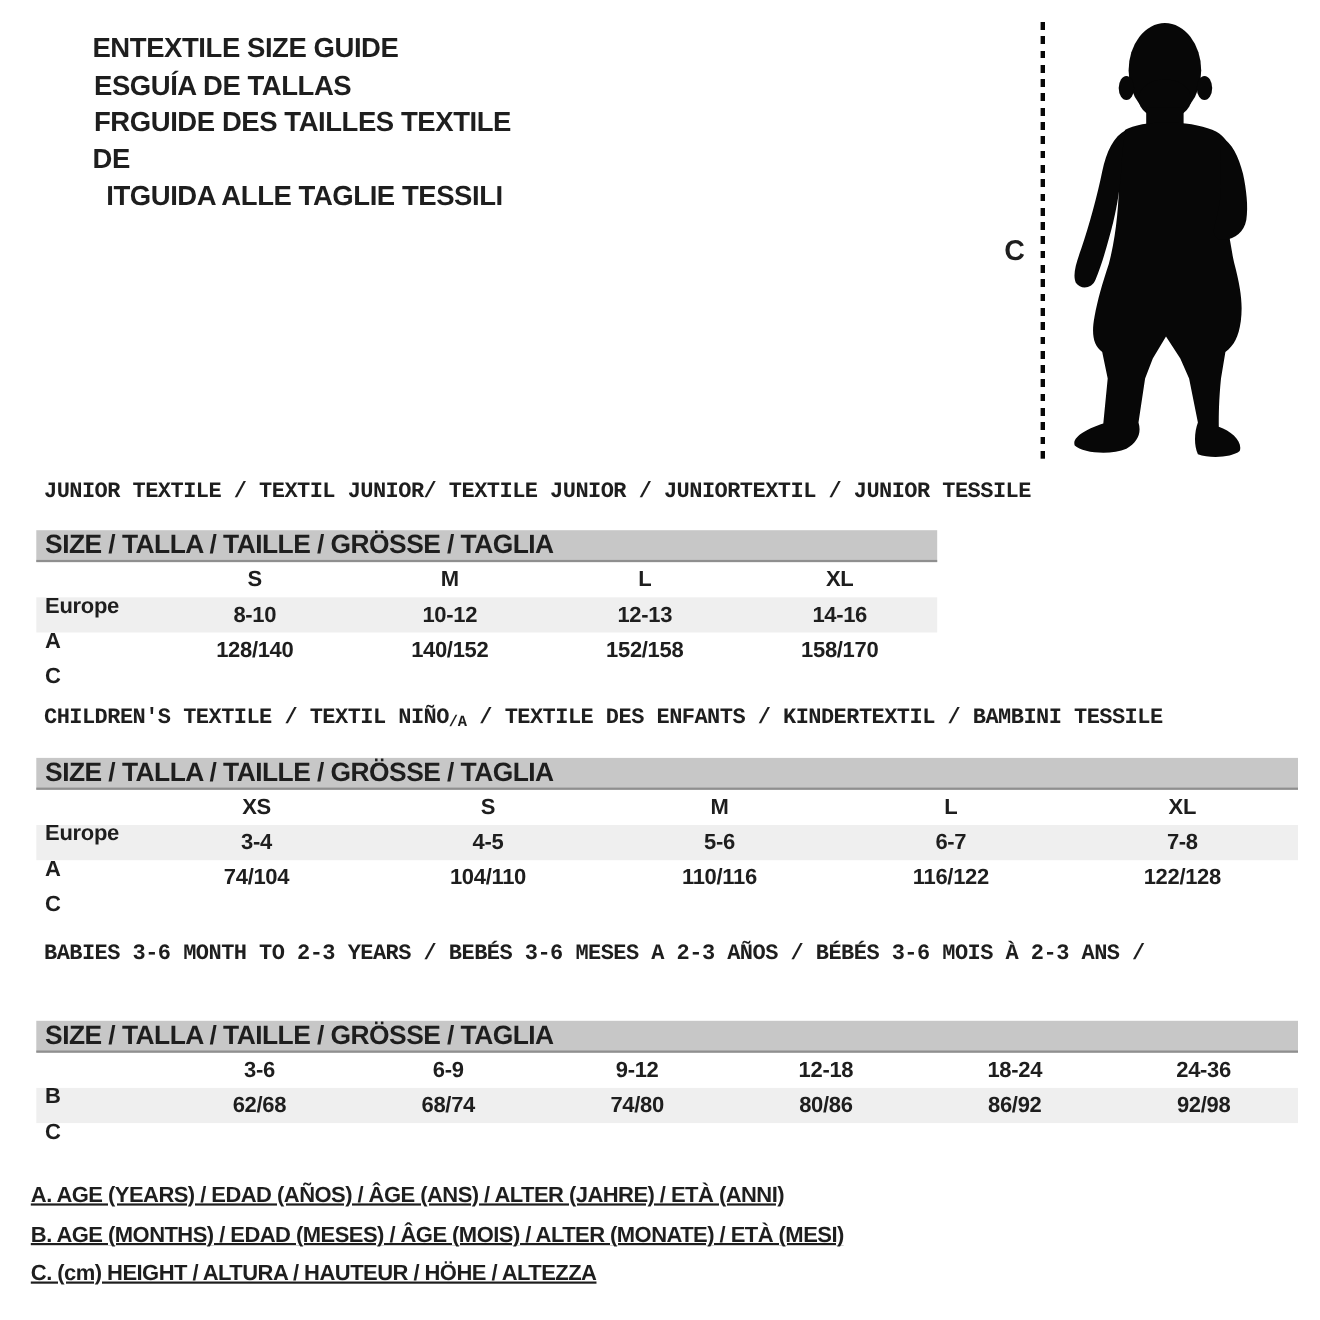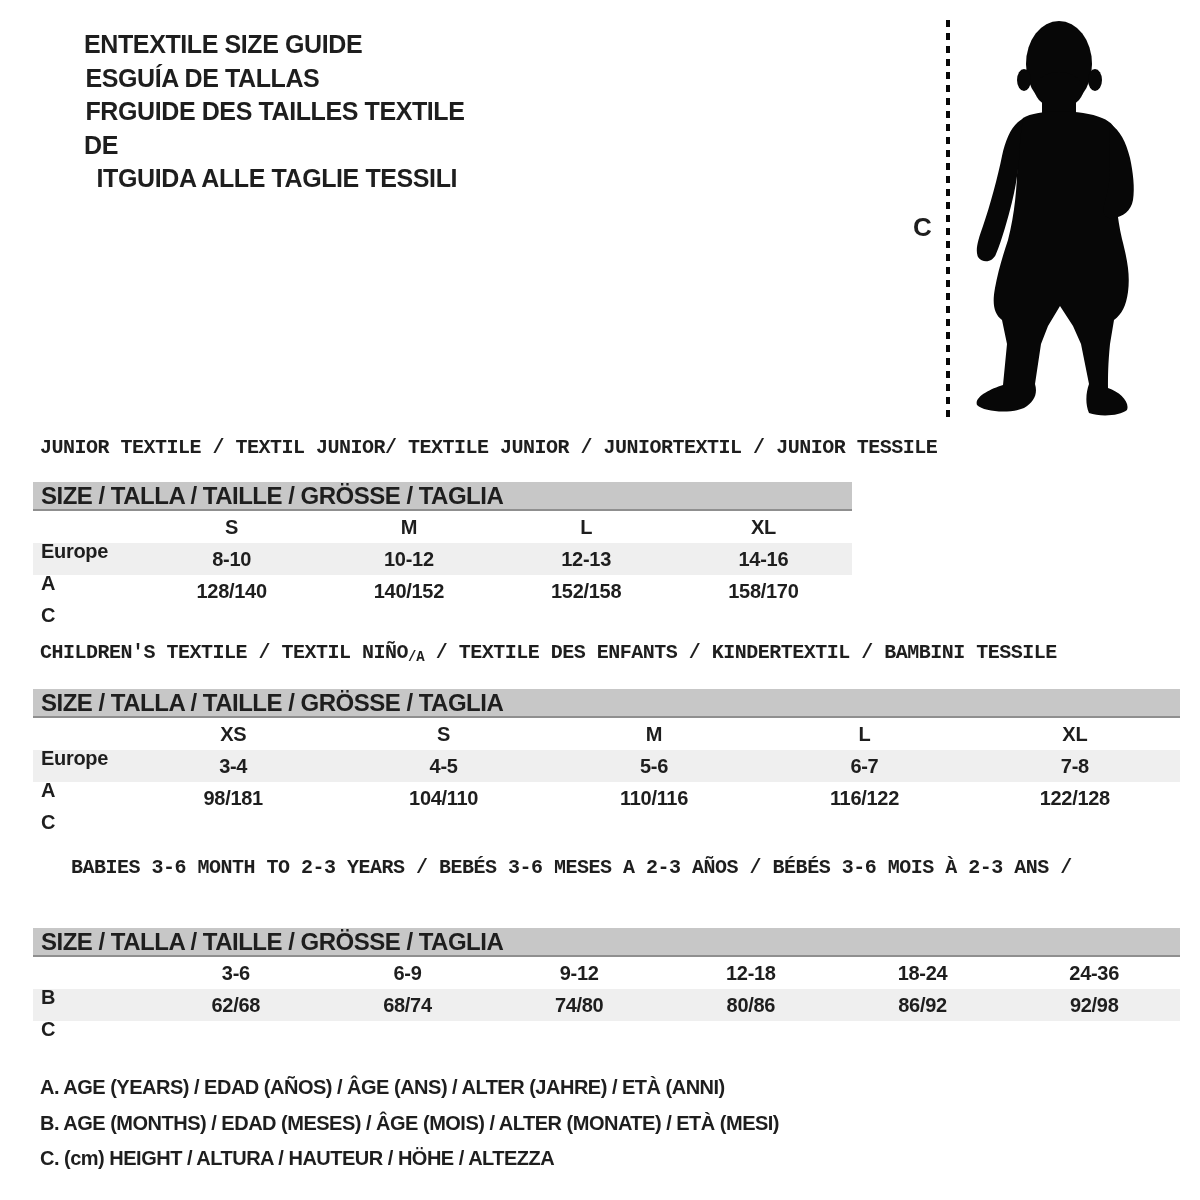--- a/index.html
+++ b/index.html
@@ -25,21 +25,21 @@
     background: repeating-linear-gradient(180deg, var(--silhouette, #070707) 0 7px, transparent 7px 13px);
   }
   .measure-label { position: absolute; left: 913px; top: 212px; font-size: 26px; }
   .figure-svg { position: absolute; left: 962px; top: 14px; }
   .figure-svg path, .figure-svg ellipse, .figure-svg rect { fill: var(--silhouette, #070707); }
 
   
   .sec-title { position: absolute; left: 40px; font-size: 20px; letter-spacing: -0.5px; white-space: nowrap; font-family: Liberation Mono, monospace; }
   #junior-title   { top: 436px; }
   #children-title { top: 641px; }
-  #babies-title   { top: 850px; line-height: 35px; margin-left: 31px; }
+  #babies-title   { top: 850px; line-height: 35px; }
   .sub-part { font-size: 14px; vertical-align: -3px; letter-spacing: -0.3px; }
 
   
   .size-table { position: absolute; left: 33px; }
   #junior-table   { top: 482px; width: 819px; }
   #children-table { top: 689px; width: 1147px; }
   #babies-table   { top: 928px; width: 1147px; }
 
   .thead {
     height: 29px; display: flex; align-items: center; padding-left: 8px; box-sizing: border-box;
@@ -49,21 +49,21 @@
   }
   .trow { height: 32px; display: flex; align-items: center; font-size: 20px; letter-spacing: -0.3px; }
   .trow.shaded { background: var(--shaded-row, #efefef); }
   .cell { flex: 1 1 0; text-align: center; }
   .cell.label { flex: 0 0 auto; text-align: left; padding-left: 8px; box-sizing: border-box; margin-top: 48px; }
   #junior-table   .cell.label { width: 110px; }
   #children-table .cell.label { width: 95px; }
   #babies-table   .cell.label { width: 117px; }
 
   
-  .legend { position: absolute; left: 40px; top: 1070px; }
+  .legend { position: absolute; left: 28px; top: 1070px; text-decoration: underline; }
   .legend-line { height: 35.5px; display: flex; align-items: center; font-size: 20px; letter-spacing: -0.5px; white-space: nowrap; }
 </style>
 </head>
 <body>
 
 <div class="page">
 
   <div class="lang-list">
     <div class="lang-row">
       <span class="lang-code">EN</span>
@@ -154,21 +154,21 @@
     <div class="trow shaded">
       <div class="cell label">A</div>
       <div class="cell">3-4</div>
       <div class="cell">4-5</div>
       <div class="cell">5-6</div>
       <div class="cell">6-7</div>
       <div class="cell">7-8</div>
     </div>
     <div class="trow">
       <div class="cell label">C</div>
-      <div class="cell">98/181</div>
+      <div class="cell">74/104</div>
       <div class="cell">104/110</div>
       <div class="cell">110/116</div>
       <div class="cell">116/122</div>
       <div class="cell">122/128</div>
     </div>
   </div>
 
   <div class="sec-title" id="babies-title">
     <div>BABIES 3-6 MONTH TO 2-3 YEARS / BEBÉS 3-6 MESES A 2-3 AÑOS / BÉBÉS 3-6 MOIS À 2-3 ANS /</div>
   </div>

